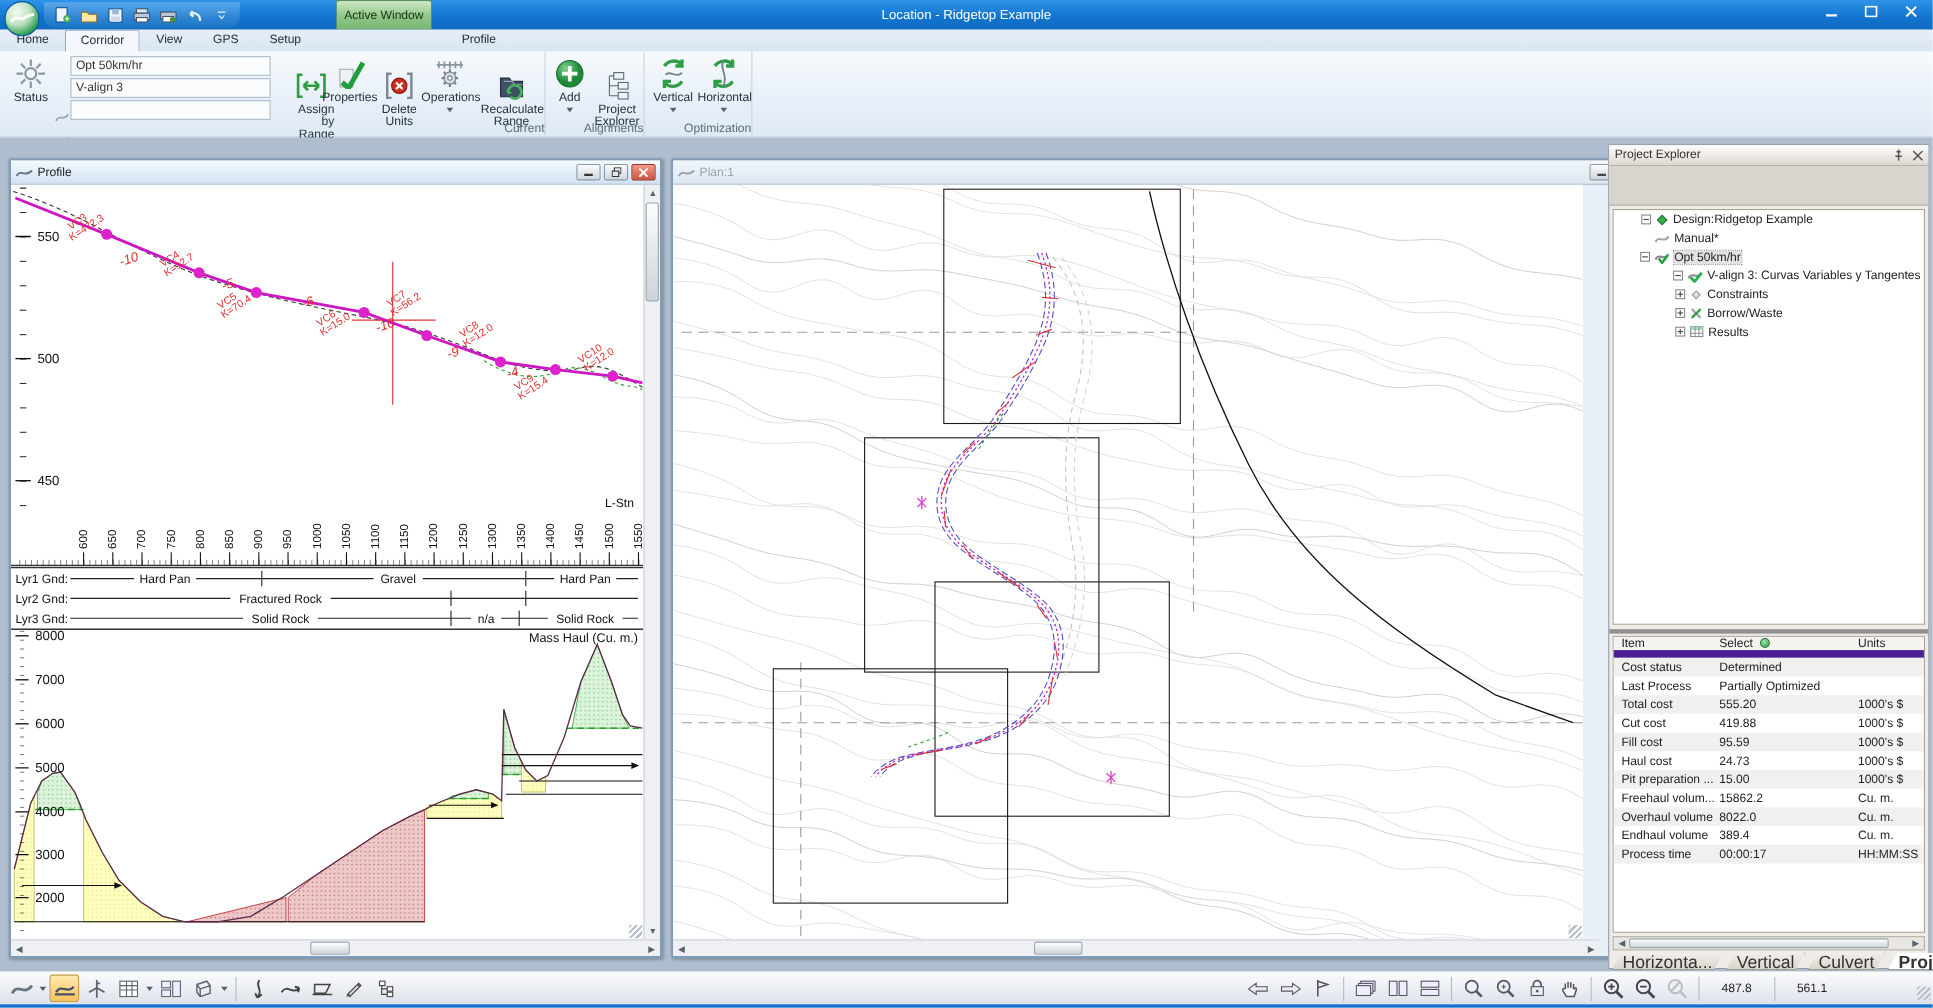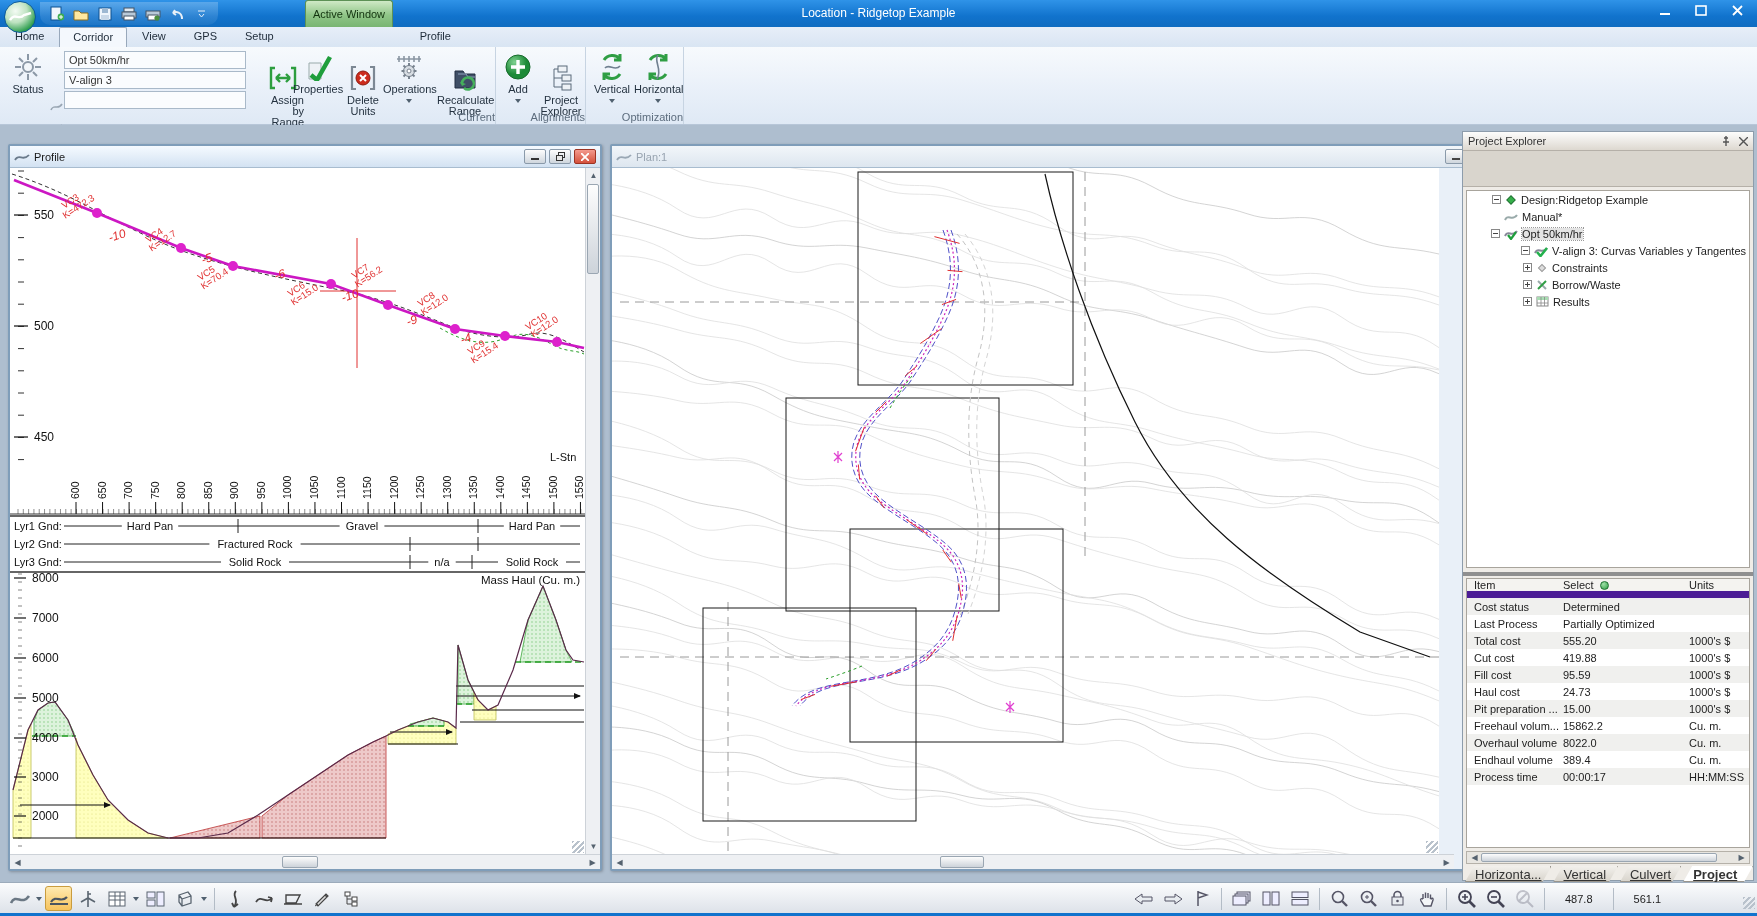--- a/index.html
+++ b/index.html
@@ -79,22 +79,22 @@
   .phead { display:flex; height:19px; border-bottom:7px solid #4c1d95; background:#f4f3f0; align-items:center; color:#222; }
   .trow { display:flex; height:17px; align-items:center; color:#222; }
   .trow:nth-child(odd) { background:#f0f0ee; }
   .c1 { width:96px; padding-left:7px; flex:none; overflow:hidden; white-space:nowrap; }
   .c2 { width:126px; flex:none; overflow:hidden; white-space:nowrap; }
   .c3 { flex:1; overflow:hidden; white-space:nowrap; }
   .gdot { display:inline-block; width:9px; height:9px; border-radius:50%;
     background:radial-gradient(circle at 35% 30%,#9fe0a8,#2f9e44); border:1px solid #1d7030; margin-left:6px; vertical-align:-1px; }
   #panel-hscroll { position:absolute; left:3px; top:719px; width:284px; height:13px; background:#e8e6e1; border:1px solid #b5b1a9; }
   #panel-tabs { position:absolute; left:2px; top:734px; width:288px; height:15px; display:flex; gap:2px; }
-  .ptab { height:16px; padding:1px 9px 0; font-size:13px; color:#333; background:linear-gradient(#f2f0ec,#d9d5cd);
-    border:1px solid #9a968e; border-top:none; clip-path:polygon(9px 0,100% 0,calc(100% - 9px) 100%,0 100%);text-decoration:underline; }
+  .ptab { height:16px; padding:1px 9px 0; font-size:16px; color:#333; background:linear-gradient(#f2f0ec,#d9d5cd);
+    border:1px solid #9a968e; border-top:none; clip-path:polygon(9px 0,100% 0,calc(100% - 9px) 100%,0 100%); }
   .ptab.active { background:#fff; font-weight:bold; }
 
   
   #statusbar { position:absolute; left:0; top:882px; width:1757px; height:31px;
     background:linear-gradient(#fbfcfd,#dde2e9); border-top:1px solid #9cabbb; }
   #blueline { position:absolute; left:0; top:913px; width:1757px; height:3px; background:#1173cd; }
   .sbtn { width:27px; height:25px; display:flex; align-items:center; justify-content:center; border-radius:3px; position:relative; }
   .sbtn.active { background:linear-gradient(#ffeab0,#f6c35d); border:1px solid #c99c3e; }
   .scaret { width:8px; height:25px; display:flex; align-items:center; justify-content:center; }
   .ssep { width:1px; height:22px; background:#b3bcc6; margin:0 4px; align-self:center; }

